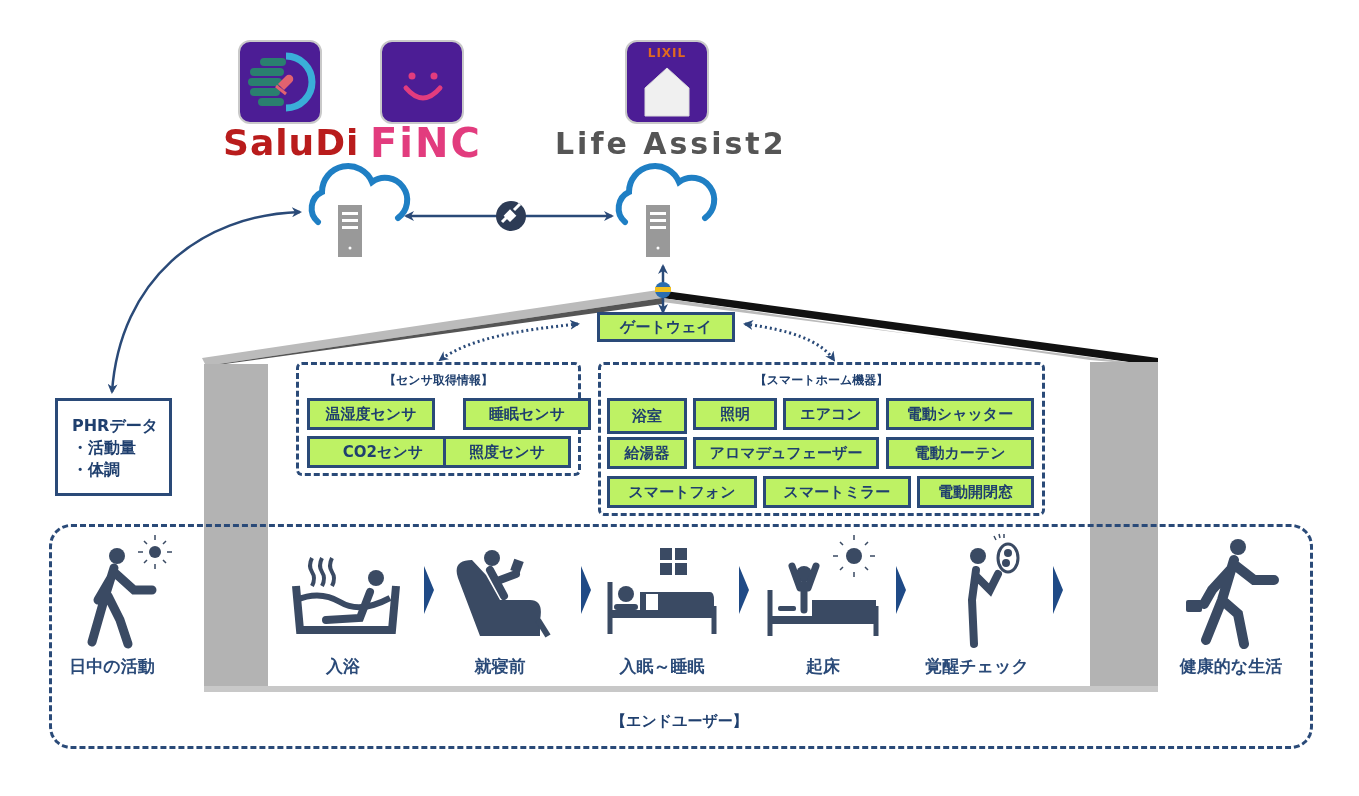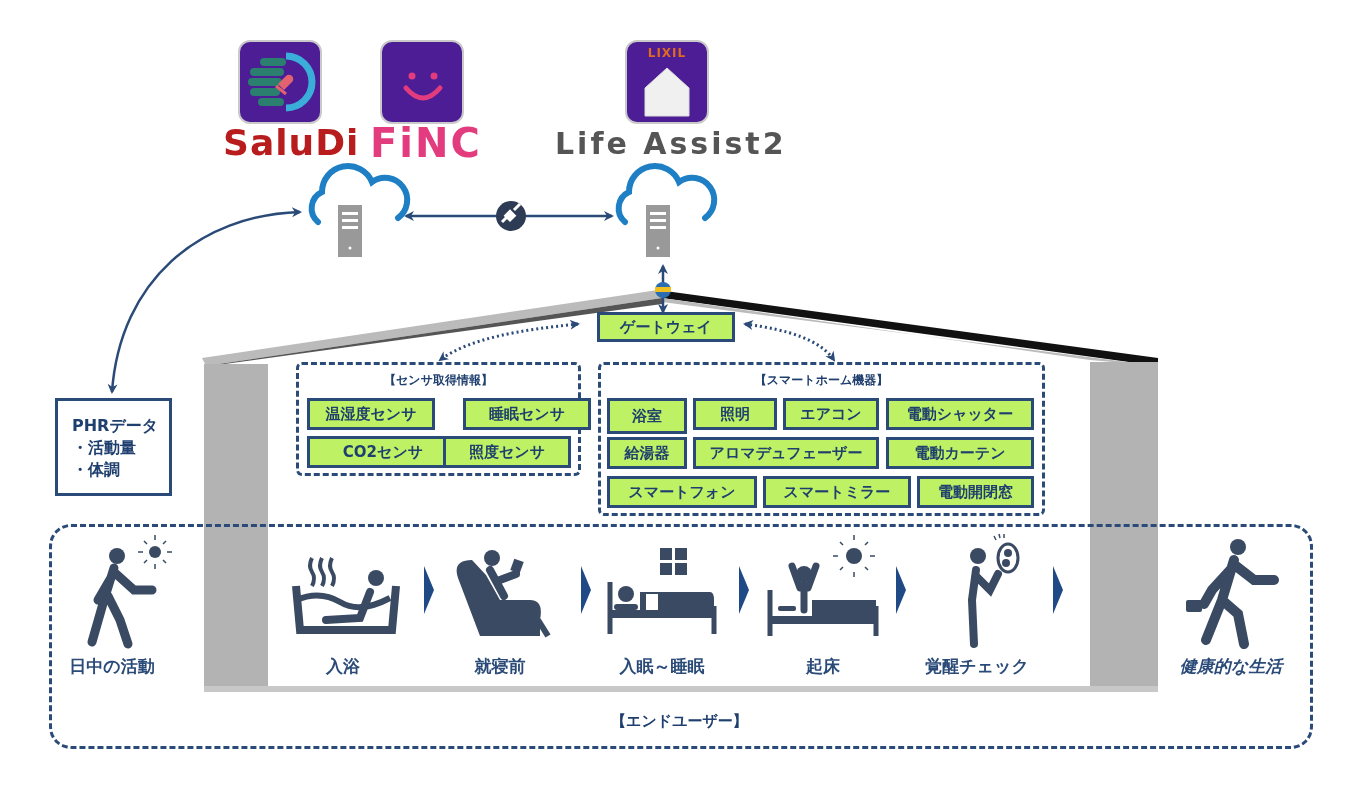--- a/index.html
+++ b/index.html
@@ -207,13 +207,13 @@
 <div class="chev" style="left:739px;top:566px;"></div>
 <div class="chev" style="left:896px;top:566px;"></div>
 <div class="chev" style="left:1053px;top:566px;"></div>
 
 <div class="stage-label" style="left:32px;top:655px;">日中の活動</div>
 <div class="stage-label" style="left:263px;top:655px;">入浴</div>
 <div class="stage-label" style="left:420px;top:655px;">就寝前</div>
 <div class="stage-label" style="left:582px;top:655px;">入眠～睡眠</div>
 <div class="stage-label" style="left:743px;top:655px;">起床</div>
 <div class="stage-label" style="left:897px;top:655px;">覚醒チェック</div>
-<div class="stage-label" style="left:1151px;top:655px;font-style:italic;">健康的な生活</div>
+<div class="stage-label" style="left:1151px;top:655px;">健康的な生活</div>
 
 </body></html>

